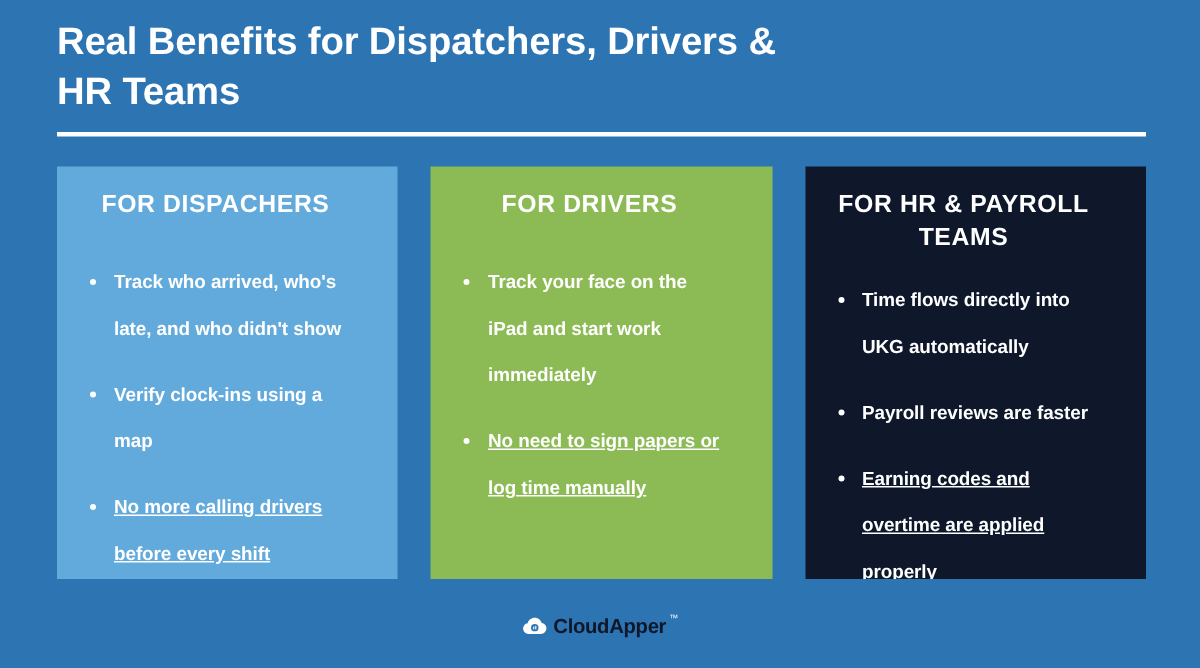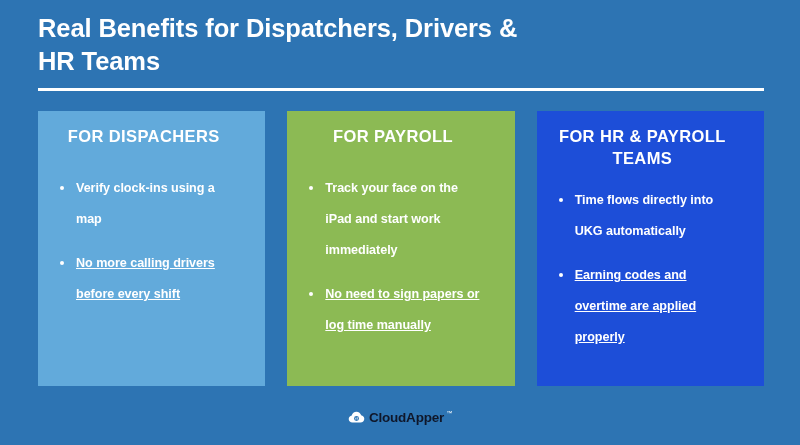--- a/index.html
+++ b/index.html
@@ -61,21 +61,21 @@
   .card {
     flex: 1 1 0;
     display: flex;
     flex-direction: column;
     box-sizing: border-box;
     padding: 14px 26px 10px 10px;
     overflow: hidden;
   }
   .card-dispatchers { background: #62aadb; }
   .card-drivers     { background: #8cba54; }
-  .card-hr          { background: #1d4ed8; }
+  .card-hr          { background: #0f172a; }
 
   .card-title {
     color: #ffffff;
     font-family: "Liberation Sans", sans-serif;
     font-size: 16.5px;
     font-weight: bold;
     text-align: center;
     line-height: 22px;
     letter-spacing: 0.4px;
     margin: 0 0 6px 0;
@@ -159,49 +159,57 @@
   </div>
   <div id="title-rule"></div>
 
   <div id="columns">
 
     <div class="card card-dispatchers">
       <div class="card-title">FOR DISPACHERS</div>
       <ul class="card-list">
         <li>
           <span class="bullet-dot"></span>
+          <span>Track who arrived, who's late, and who didn't show</span>
+        </li>
+        <li>
+          <span class="bullet-dot"></span>
           <span>Verify clock-ins using a map</span>
         </li>
         <li>
           <span class="bullet-dot"></span>
           <span>No more calling drivers before every shift</span>
         </li>
       </ul>
     </div>
 
     <div class="card card-drivers">
-      <div class="card-title">FOR PAYROLL</div>
+      <div class="card-title">FOR DRIVERS</div>
       <ul class="card-list">
         <li>
           <span class="bullet-dot"></span>
           <span>Track your face on the iPad and start work immediately</span>
         </li>
         <li>
           <span class="bullet-dot"></span>
           <span>No need to sign papers or log time manually</span>
         </li>
       </ul>
     </div>
 
     <div class="card card-hr">
       <div class="card-title">FOR HR &amp; PAYROLL TEAMS</div>
       <ul class="card-list">
         <li>
           <span class="bullet-dot"></span>
           <span>Time flows directly into UKG automatically</span>
+        </li>
+        <li>
+          <span class="bullet-dot"></span>
+          <span>Payroll reviews are faster</span>
         </li>
         <li>
           <span class="bullet-dot"></span>
           <span>Earning codes and overtime are applied properly</span>
         </li>
       </ul>
     </div>
 
   </div>
 

